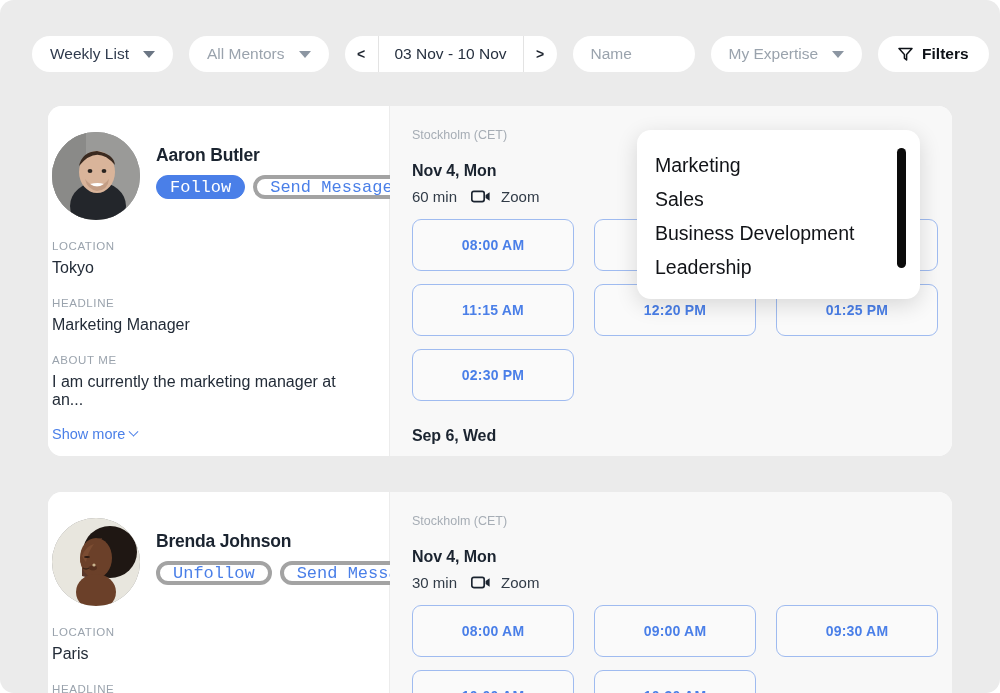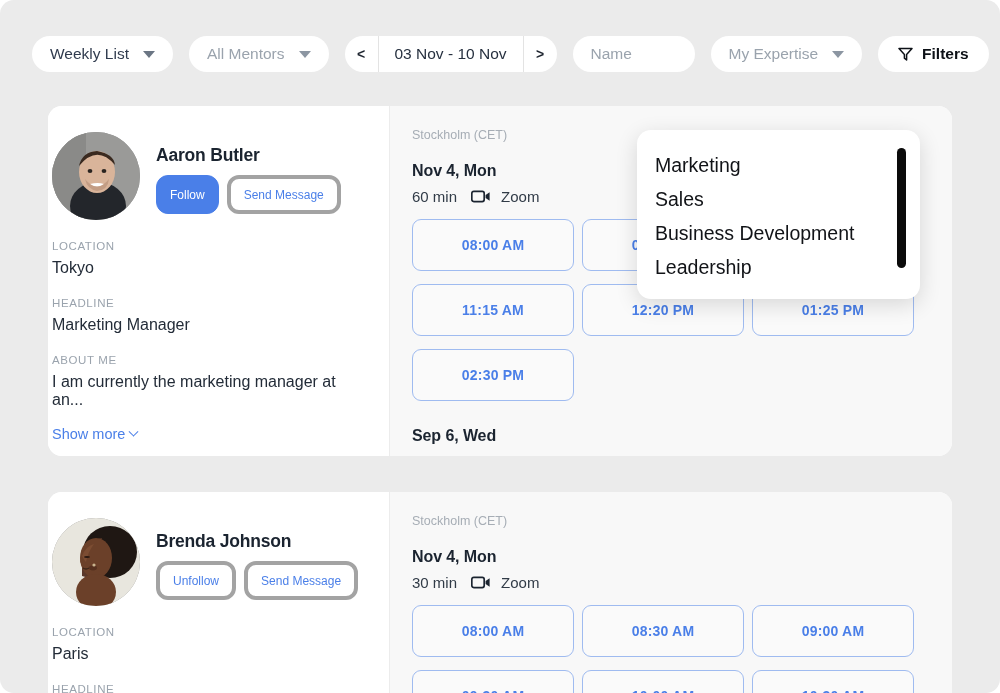--- a/index.html
+++ b/index.html
@@ -113,27 +113,28 @@
     background: #8d8d8d;
     position: relative;
   }
   .avatar svg { display: block; width: 100%; height: 100%; }
   .pname {
     font-size: 17.5px; font-weight: bold; color: #1b2430;
     margin-top: 13px; letter-spacing: -0.2px;
   }
   .btnrow { display: flex; gap: 8px; margin-top: 9px; }
   .btn {
-    height: 39px;
+    height: 24px;
     border-radius: 12px;
     display: inline-flex; align-items: center; justify-content: center;
     padding: 0 13px;
-    font-size: 12px;
+    font-size: 17px;
     cursor: pointer;
     white-space: nowrap;
+    font-family: Liberation Mono, monospace;
   }
   .btn.solid   { background: #4a7fe8; color: #ffffff; border: 1px solid #4a7fe8; }
   .btn.outline { background: #ffffff; color: #4a7fe8; border: 4px solid #a3a3a3; }
 
   .flabel {
     font-size: 11.5px; color: #9aa3ad;
     letter-spacing: 0.6px;
     margin-top: 20px;
   }
   .fvalue {
@@ -167,21 +168,21 @@
   .meta {
     display: flex; align-items: center; gap: 10px;
     margin-top: 8px;
     font-size: 15px; color: #313b47;
   }
   .cam { display: inline-flex; align-items: center; margin-left: 4px; }
 
   .slots {
     display: grid;
     grid-template-columns: repeat(3, 162px);
-    gap: 13px 8px;
+    gap: 13px 20px;
     margin-top: 14px;
   }
   .slot {
     height: 52px;
     border: 1px solid #9fbbf0;
     border-radius: 9px;
     background: #fafafa;
     display: flex; align-items: center; justify-content: center;
     font-size: 14px; font-weight: bold; color: #4a7fe8;
     letter-spacing: 0.2px;
@@ -365,21 +366,20 @@
           <svg width="20" height="13" viewBox="0 0 20 13">
             <rect x="0.8" y="1.4" width="12.4" height="10.2" rx="2" fill="none" stroke="#1b2430" stroke-width="1.7"></rect>
             <path d="M14.6 5 L18.6 2.2 L18.6 10.8 L14.6 8 Z" fill="#1b2430"></path>
           </svg>
         </span>
         <span>Zoom</span>
       </div>
 
       <div class="slots">
         <div class="slot">08:00 AM</div>
-        <div class="slot">08:30 AM</div>
         <div class="slot">09:00 AM</div>
         <div class="slot">09:30 AM</div>
         <div class="slot">10:00 AM</div>
         <div class="slot">10:30 AM</div>
       </div>
     </div>
   </div>
 
   <div class="dropdown">
     <div class="ditem">Marketing</div>

